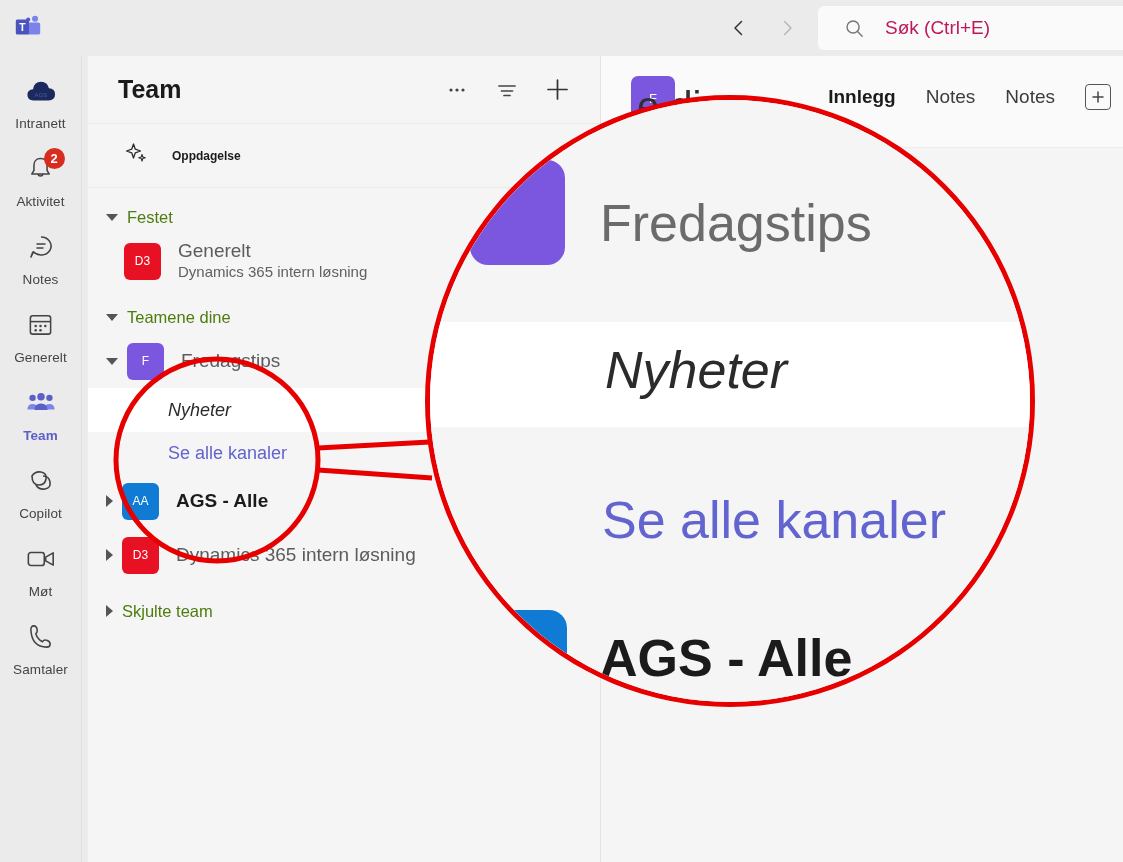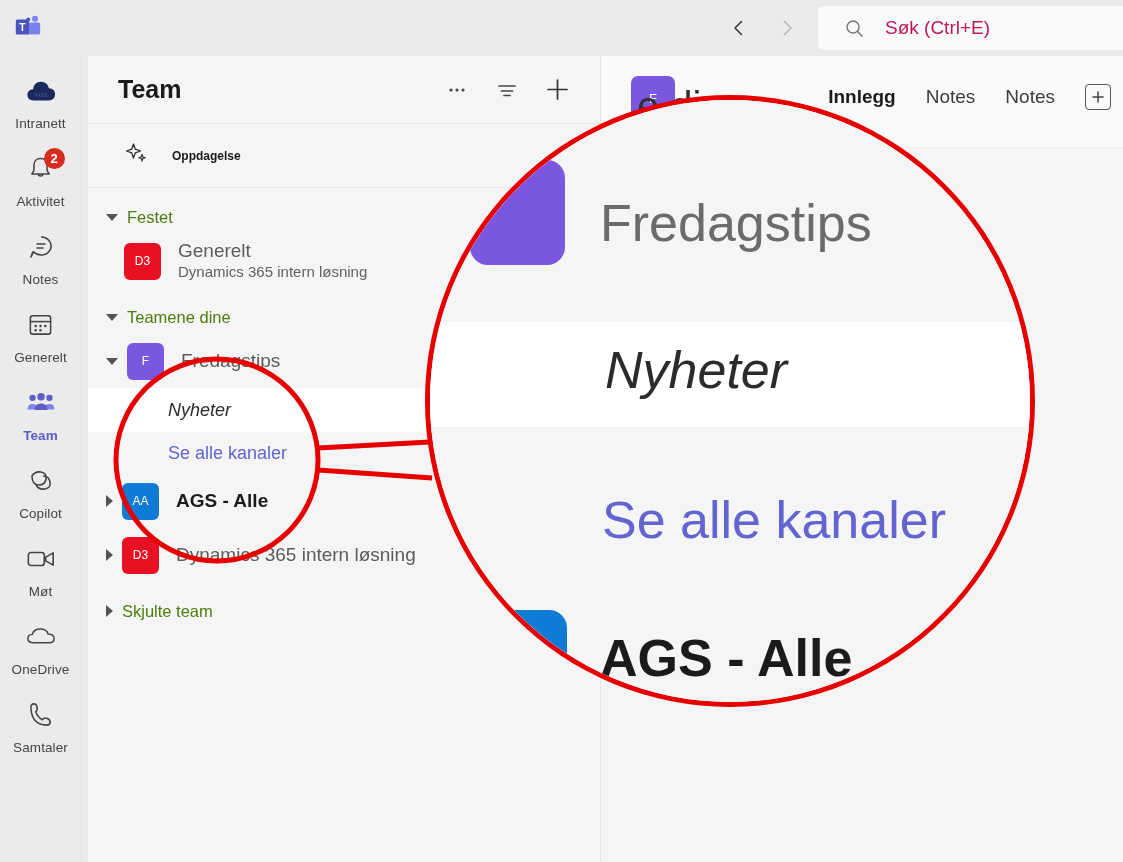--- a/index.html
+++ b/index.html
@@ -233,28 +233,20 @@
     <div class="rail-item">
       <div class="rail-icon">
         <svg width="30" height="22" viewBox="0 0 32 22">
           <rect x="2.5" y="4" width="17" height="14" rx="2.8" fill="none" stroke="#444" stroke-width="1.7"></rect>
           <path d="M21 9 L29 4.5 V17.5 L21 13 Z" fill="none" stroke="#444" stroke-width="1.7" stroke-linejoin="round"></path>
         </svg>
       </div>
       <span class="rail-label">Møt</span>
     </div>
 
-    <div class="rail-item">
-      <div class="rail-icon">
-        <svg width="30" height="22" viewBox="0 0 32 22">
-          <path d="M8 17 Q2 17 2 12.5 Q2 8.5 6.8 8.2 Q8 2.5 15.5 2.5 Q22 2.5 23.6 7.8 Q30 8.2 30 12.8 Q30 17 24.5 17 Z" fill="none" stroke="#444" stroke-width="1.6" stroke-linejoin="round"></path>
-        </svg>
-      </div>
-      <span class="rail-label">OneDrive</span>
-    </div>
 
 
     <div class="rail-item">
       <div class="rail-icon">
         <svg width="27" height="27" viewBox="0 0 28 28">
           <path d="M7 3 q3 0 3.5 4 q.5 3-1.5 4 q2 6 7 8.5 q1.5-2.5 4.5-1.5 q3.5 1 3.5 4 q0 3-3.5 3 Q5 25 4 7 Q4 3 7 3 Z" fill="none" stroke="#444" stroke-width="1.6" stroke-linejoin="round"></path>
         </svg>
       </div>
       <span class="rail-label">Samtaler</span>
     </div>

